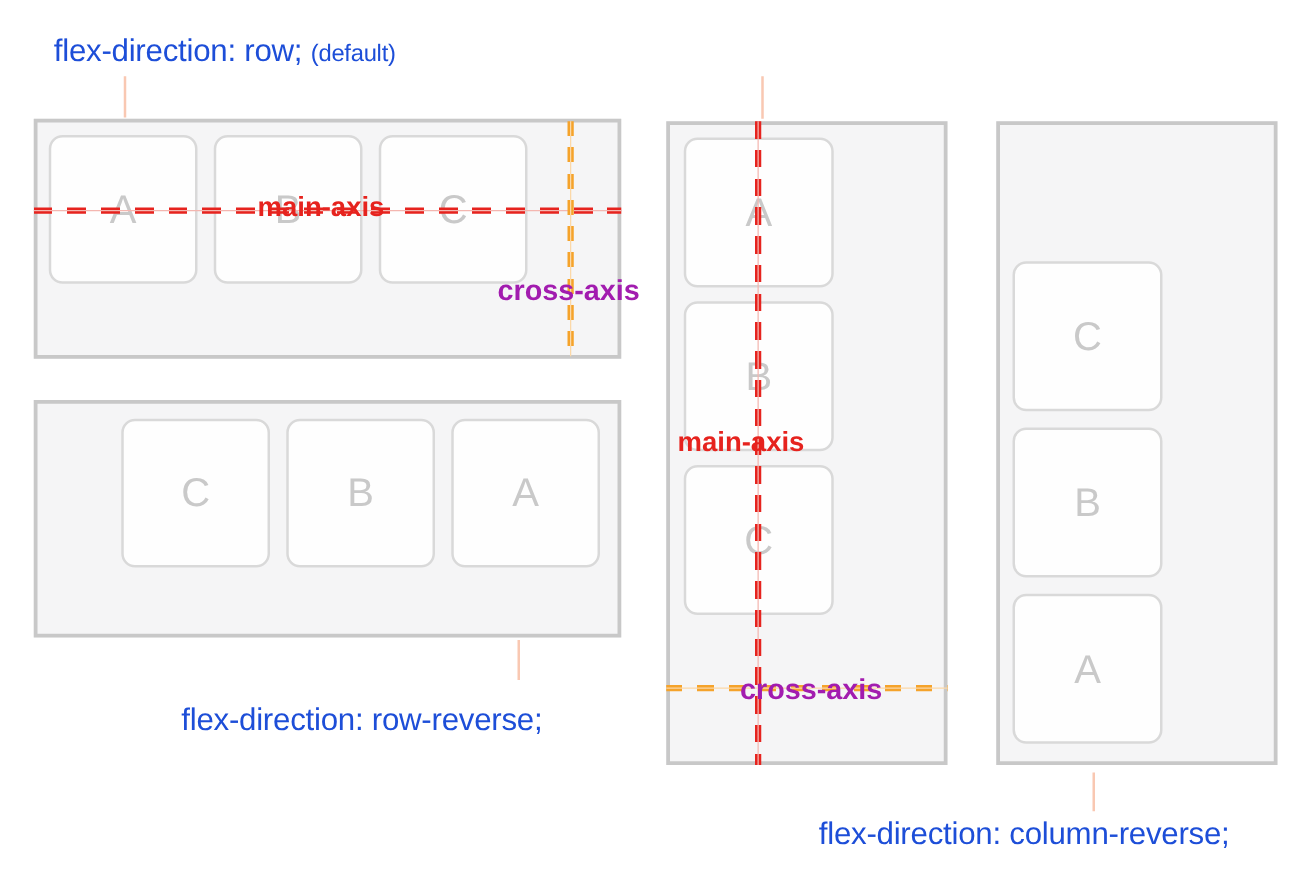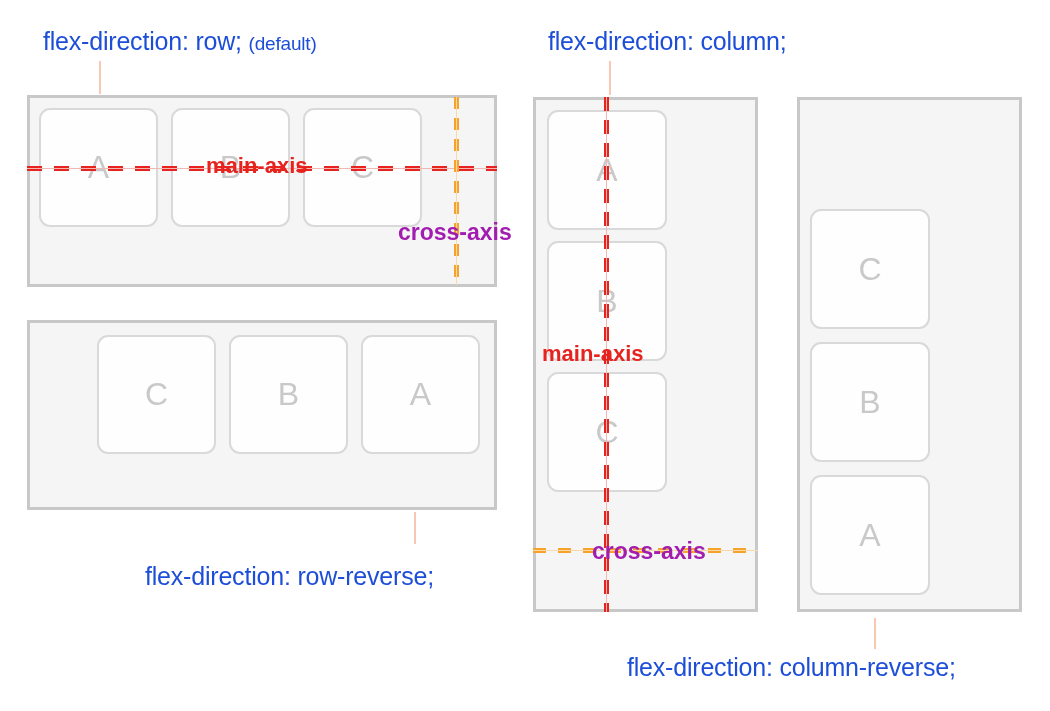--- a/index.html
+++ b/index.html
@@ -50,21 +50,21 @@
     position: absolute;
     color: #1d4ed8;
     font-size: 25px;
     letter-spacing: -0.2px;
     white-space: nowrap;
   }
   .caption .small { font-size: 19px; }
   .caption.row-caption            { left: 43px;  top: 27px; }
   .caption.column-caption         { left: 548px; top: 27px; }
   .caption.row-reverse-caption    { left: 145px; top: 550px; margin-top: 12px; }
-  .caption.column-reverse-caption { left: 627px; top: 653px; }
+  .caption.column-reverse-caption { left: 655px; top: 653px; }
 
   
   .connector {
     position: absolute;
     width: 2px;
     background: #f9c8b2;
   }
   .connector.c-row            { left: 99px;  top: 61px;  height: 33px; }
   .connector.c-column         { left: 609px; top: 61px;  height: 34px; }
   .connector.c-row-reverse    { left: 414px; top: 512px; height: 32px; }
@@ -105,21 +105,20 @@
   .axis-label.cross-column-label { left: 592px; top: 538px; }
 </style>
 </head>
 <body>
 
 <div class="canvas">
 
   <div class="caption row-caption"><span>flex-direction: row;</span>
     <span class="small">(default)</span>
   </div>
-  <div class="caption column-caption">flex-direction: column;</div>
   <div class="caption row-reverse-caption">flex-direction: row-reverse;</div>
   <div class="caption column-reverse-caption">flex-direction: column-reverse;</div>
 
   <div class="connector c-row"></div>
   <div class="connector c-column"></div>
   <div class="connector c-row-reverse"></div>
   <div class="connector c-column-reverse"></div>
 
   <div class="flex-container row">
       <div class="flex-item">A</div>

